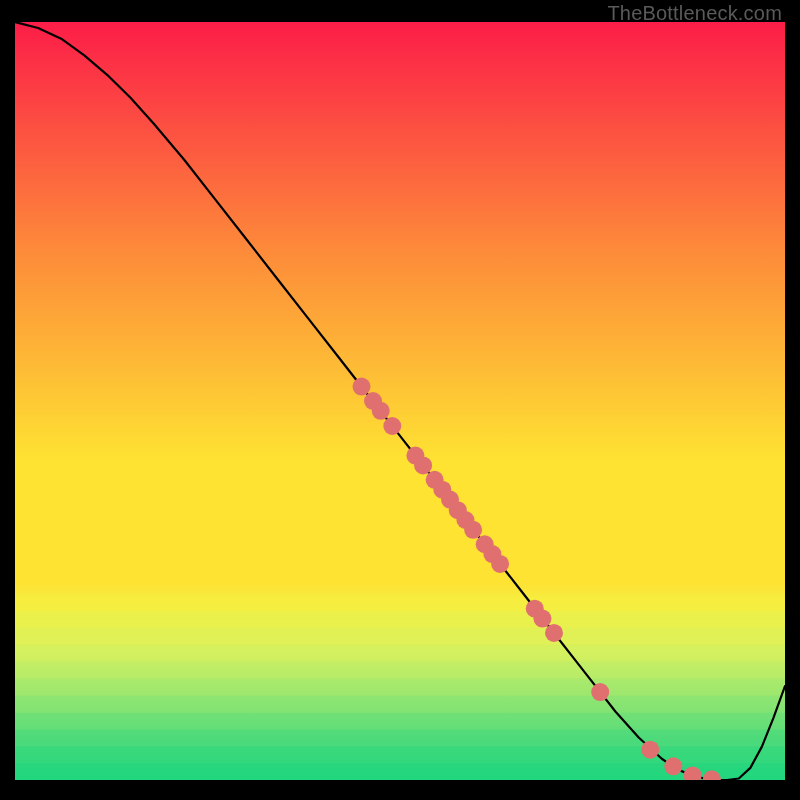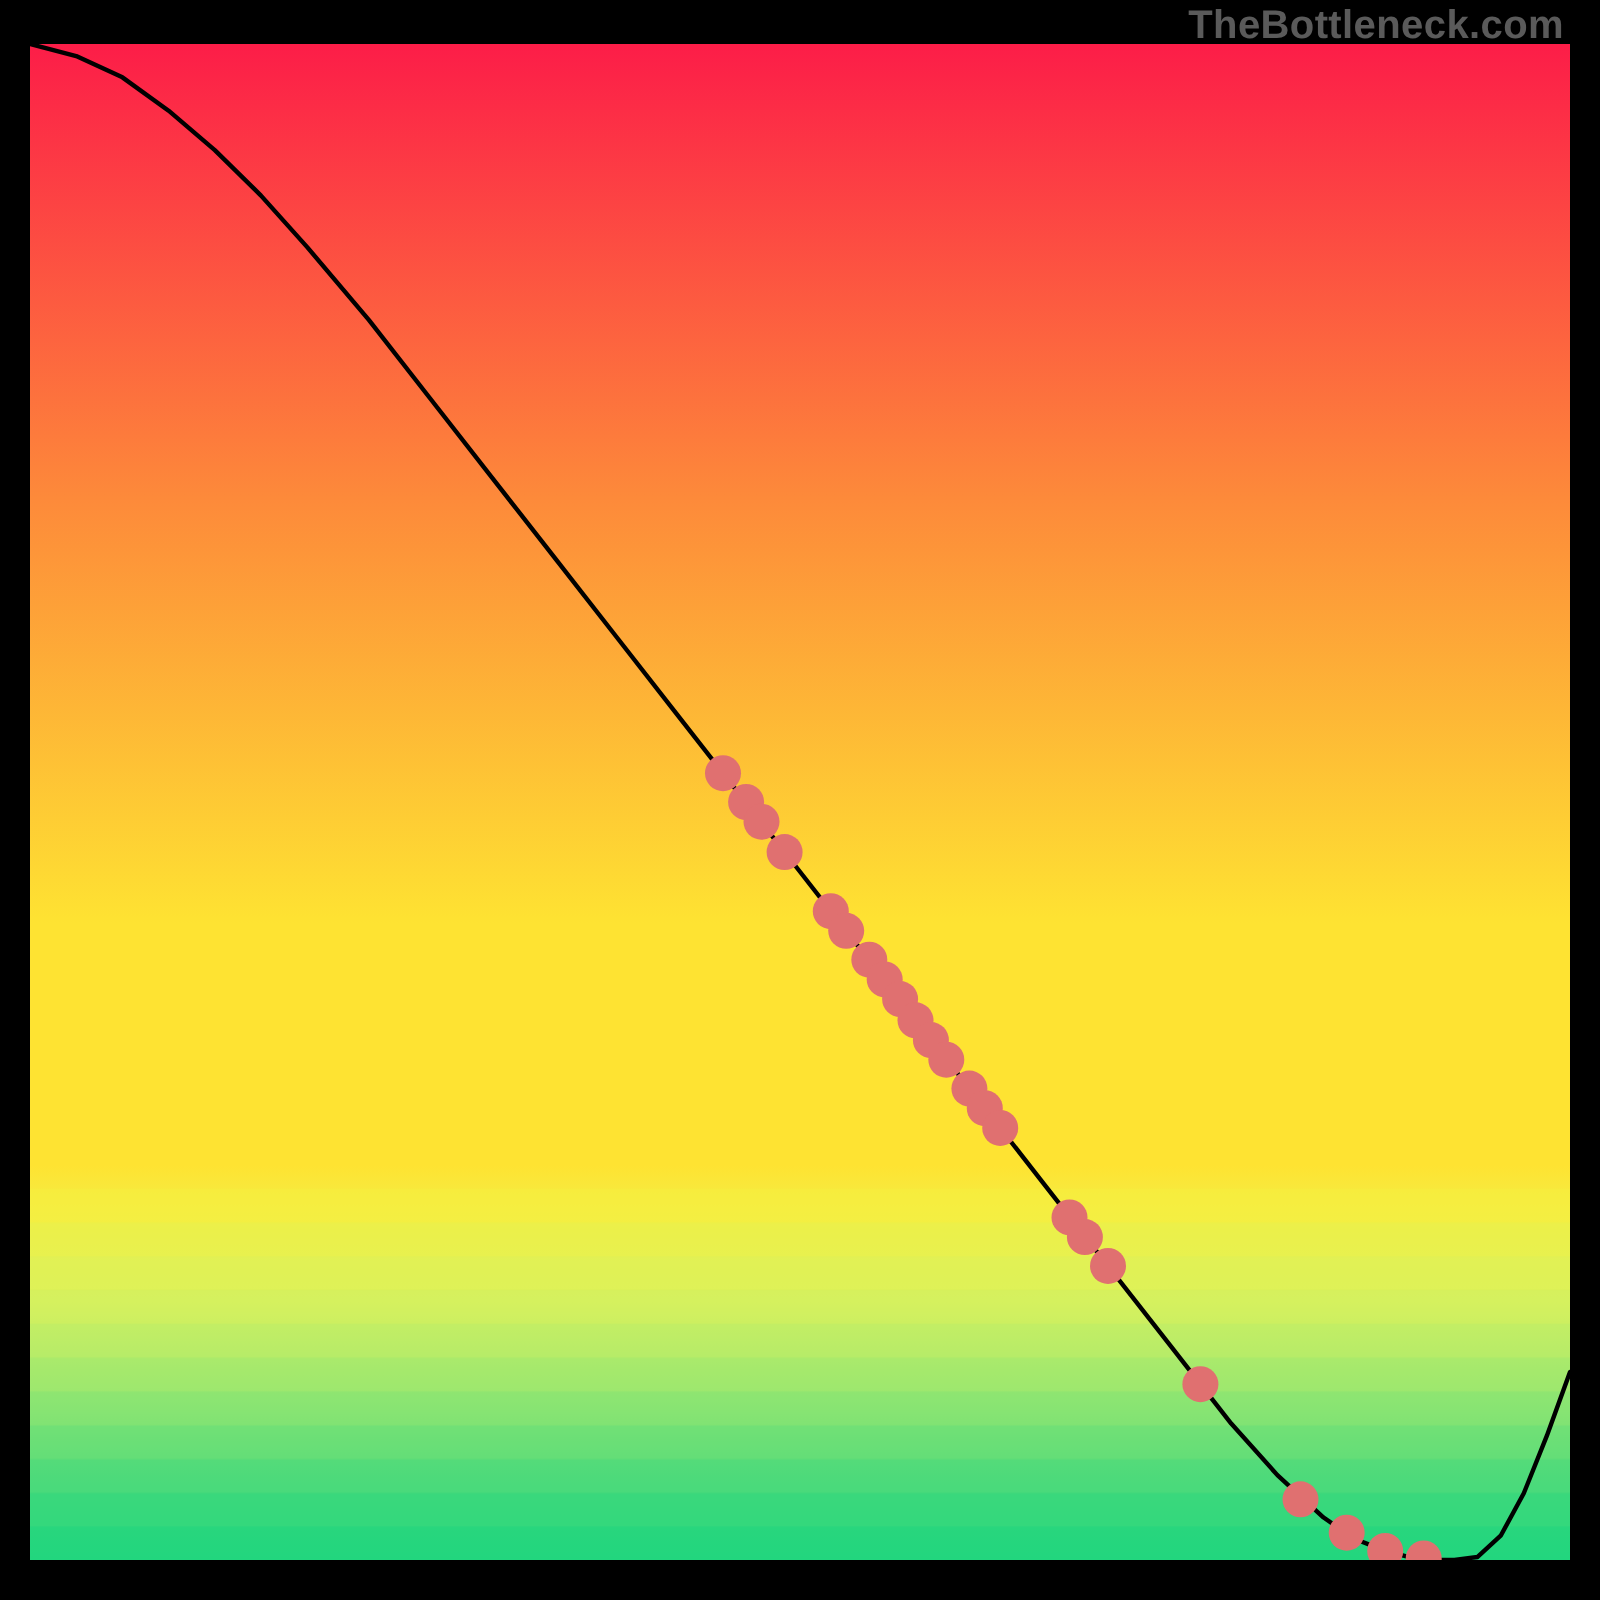--- a/index.html
+++ b/index.html
@@ -24,21 +24,21 @@
     top: 22px;
     width: 770px;
     height: 758px;
   }
   .watermark {
     position: absolute;
     top: 2px;
     right: 18px;
     font-family: Arial, Helvetica, sans-serif;
     font-size: 20px;
-    font-weight: bold;
+    font-weight: normal;
     color: #5a5a5a;
     letter-spacing: 0.2px;
   }
   svg {
     display: block;
   }
 </style>
 </head>
 <body>
 <div class="frame">

